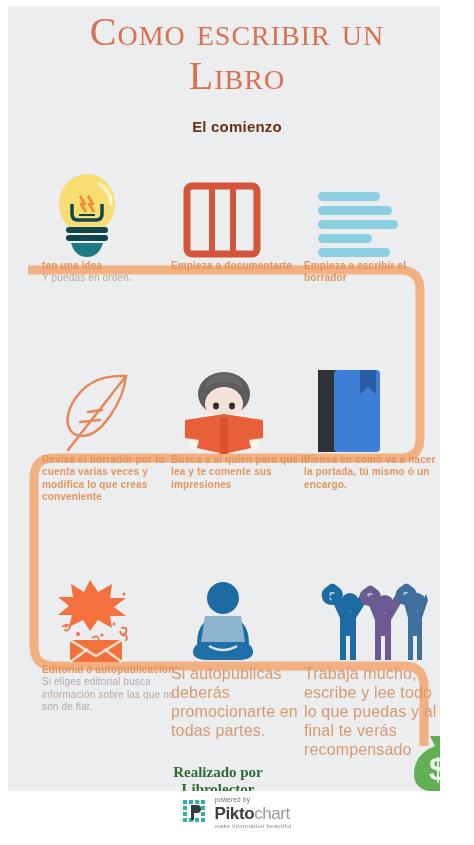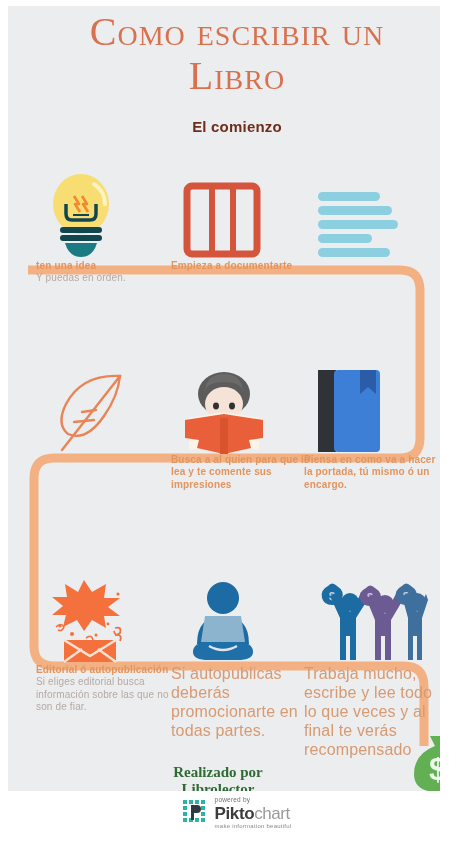--- a/index.html
+++ b/index.html
@@ -54,21 +54,21 @@
     width: 458px; height: 785px;
     pointer-events: none;
   }
 
   
   .row { position: absolute; left: 0; width: 458px; }
   .cell {
     position: absolute;
     width: 140px;
   }
-  .c0 { left: 28px; }
+  .c0 { left: 34px; }
   .c1 { left: 163px; }
   .c2 { left: 296px; }
 
   .icon-box {
     height: 92px;
     display: flex;
     align-items: flex-end;
     justify-content: center;
   }
   .icon-box.left   { justify-content: flex-start; padding-left: 12px; }
@@ -199,33 +199,39 @@
       <div class="cell c2">
         <div class="icon-box left">
           <svg width="84" height="72" viewBox="0 0 84 72">
             <rect x="2" y="4" width="62" height="9" rx="4.5" fill="#8bcfe0"></rect>
             <rect x="2" y="18" width="74" height="9" rx="4.5" fill="#8bcfe0"></rect>
             <rect x="2" y="32" width="80" height="9" rx="4.5" fill="#8bcfe0"></rect>
             <rect x="2" y="46" width="54" height="9" rx="4.5" fill="#8bcfe0"></rect>
             <rect x="2" y="60" width="72" height="9" rx="4.5" fill="#8bcfe0"></rect>
           </svg>
         </div>
+        <div class="cap">
+          <span class="hd-only">Empieza a escribir el borrador</span>
+        </div>
       </div>
     </div>
 
     <div class="row" style="top:356px;">
 
       <div class="cell c0">
         <div class="icon-box left">
           <svg width="80" height="90" viewBox="0 0 80 90">
             <path d="M 72 12 Q 34 10 18 40 Q 8 60 20 70 Q 38 78 56 52 Q 70 32 72 12 Z" fill="none" stroke="#e98457" stroke-width="2.4"></path>
             <path d="M 72 12 L 14 86" fill="none" stroke="#e98457" stroke-width="2.4" stroke-linecap="round"></path>
             <path d="M 34 48 L 48 46" fill="none" stroke="#e98457" stroke-width="2.4" stroke-linecap="round"></path>
             <path d="M 26 58 L 46 56" fill="none" stroke="#e98457" stroke-width="2.4" stroke-linecap="round"></path>
           </svg>
+        </div>
+        <div class="cap">
+          <span class="hd-only">Revisa el borrador por tu cuenta varias veces y modifica lo que creas conveniente</span>
         </div>
       </div>
 
       <div class="cell c1">
         <div class="icon-box left">
           <svg width="82" height="86" viewBox="0 0 82 86">
             <ellipse cx="41" cy="26" rx="26" ry="22" fill="#5c5c5c"></ellipse>
             <path d="M 22 26 Q 22 6 41 6 Q 60 6 60 26 Q 60 14 41 14 Q 22 14 22 26 Z" fill="#6a6a6a"></path>
             <ellipse cx="41" cy="36" rx="19" ry="17" fill="#f4e3d6"></ellipse>
             <ellipse cx="33" cy="38" rx="3" ry="3.4" fill="#33312f"></ellipse>
@@ -313,21 +319,21 @@
             </g>
             <g fill="#3f6f9c">
               <path d="M 86 8 q 4 -5 9 0 q 8 5 5 13 q -3 6 -10 6 q -8 0 -10 -7 q -2 -8 6 -12 z"></path>
               <text x="87" y="22" font-family="Liberation Sans, sans-serif" font-size="11" font-weight="bold" fill="#c3d5e5">$</text>
               <circle cx="101" cy="24" r="9"></circle>
               <path d="M 86 18 L 94 14 L 101 34 L 110 16 L 112 22 L 106 40 L 106 82 L 101 82 L 101 58 L 97 58 L 97 82 L 92 82 L 92 40 Z"></path>
             </g>
           </svg>
         </div>
         <div class="cap">
-          <span class="bd-strong">Trabaja mucho, escribe y lee todo lo que veces y al final te verás recompensado</span>
+          <span class="bd-strong">Trabaja mucho, escribe y lee todo lo que puedas y al final te verás recompensado</span>
         </div>
       </div>
     </div>
 
     <div class="signature">
       <div>Realizado por</div>
       <div>Librolector</div>
     </div>
 
     <div class="moneybag-foot">

